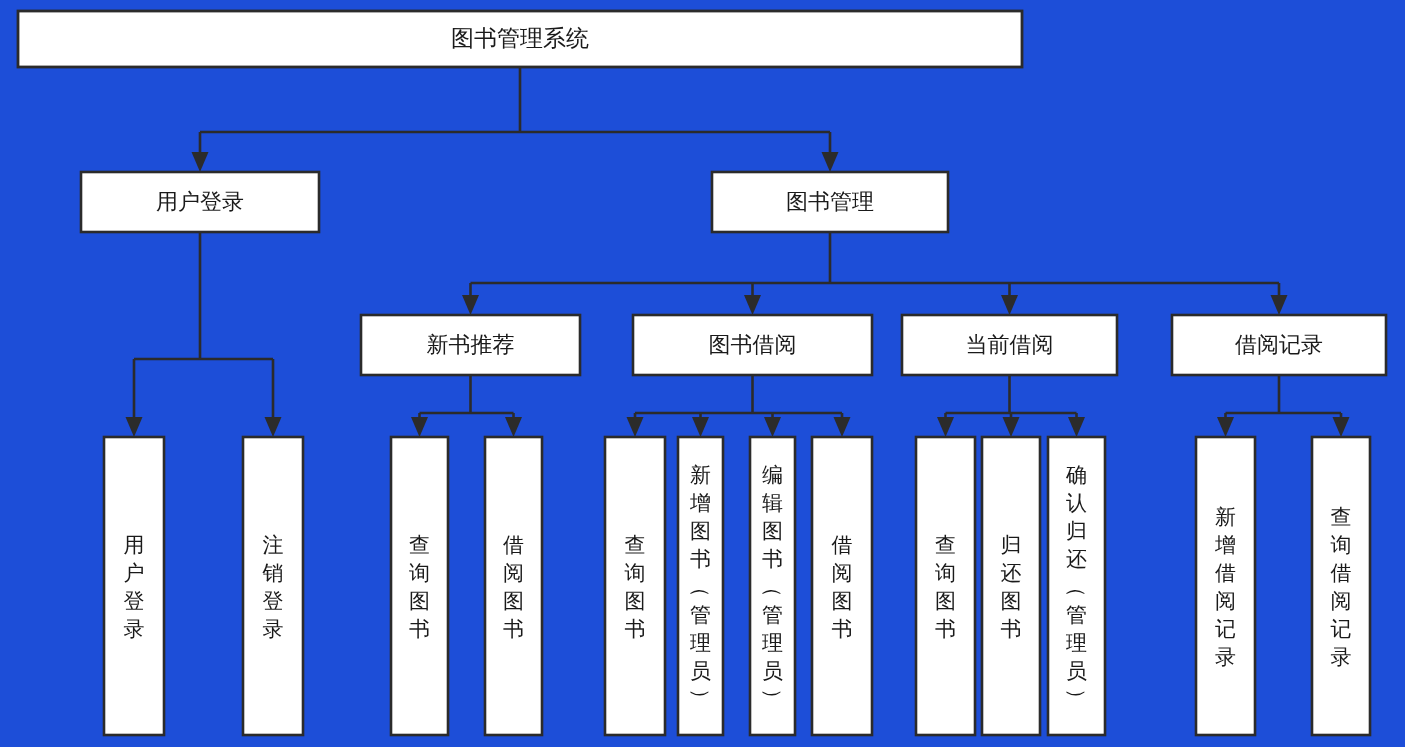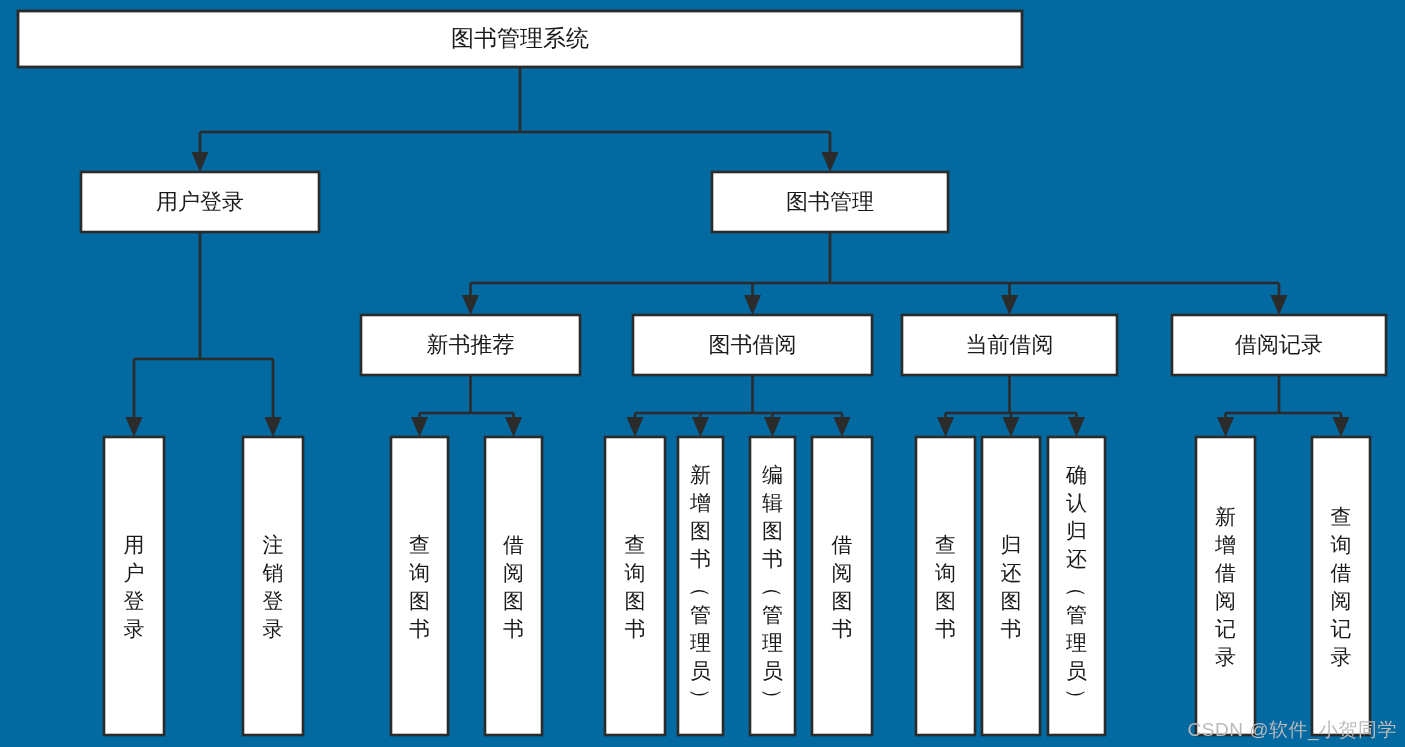--- a/index.html
+++ b/index.html
@@ -7,21 +7,21 @@
     padding: 0;
     background: #ffffff;
   }
   body {
     font-family: "Liberation Sans", "DejaVu Sans", sans-serif;
   }
   #stage {
     position: relative;
     width: 1405px;
     height: 747px;
-    background: #0369a1;
+    background: #1d4ed8;
     overflow: hidden;
     text-align: center;
   }
   #diagram-svg {
     position: absolute;
     left: 0;
     top: 0;
     width: 1405px;
     height: 747px;
   }
@@ -278,14 +278,13 @@
           <rect x="1312" y="437" width="58" height="298" class="node-box"></rect>
           <text x="1341" y="523.84" class="vlabel">查</text>
           <text x="1341" y="551.84" class="vlabel">询</text>
           <text x="1341" y="579.84" class="vlabel">借</text>
           <text x="1341" y="607.84" class="vlabel">阅</text>
           <text x="1341" y="635.84" class="vlabel">记</text>
           <text x="1341" y="663.84" class="vlabel">录</text>
         </g>
       </g>
   </svg>
-  <div class="watermark">CSDN @软件_小贺同学</div>
 </div>
 
 </body></html>

